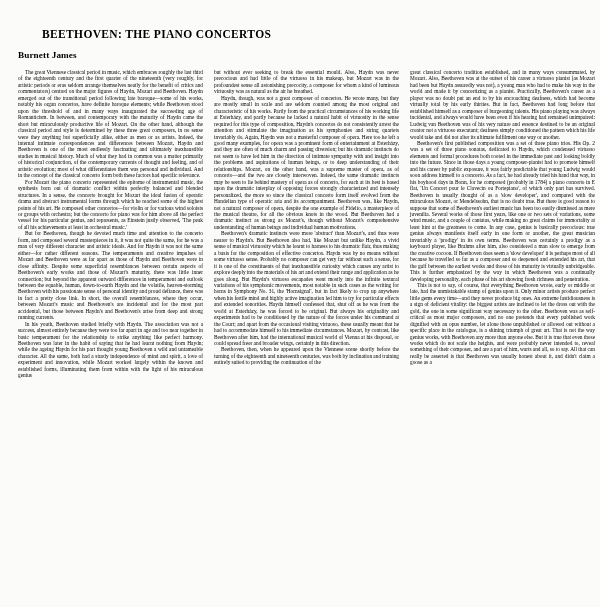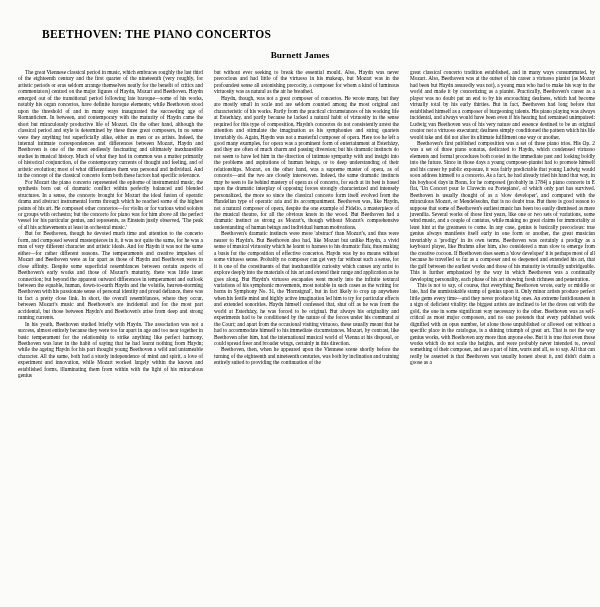--- a/index.html
+++ b/index.html
@@ -25,21 +25,21 @@
   .title {
     font-family: "Liberation Serif", serif;
     font-size: 11.5px;
     font-weight: bold;
     letter-spacing: 0.35px;
     margin: 0 0 10px 24px;
   }
   .byline {
     font-size: 9.2px;
     font-weight: bold;
-    text-align: center;
+    text-align: left;
     margin: 0 0 9px 0;
     letter-spacing: 0.1px;
   }
   .columns {
     display: flex;
     gap: 11px;
     align-items: flex-start;
   }
   .col {
     width: 185px;

